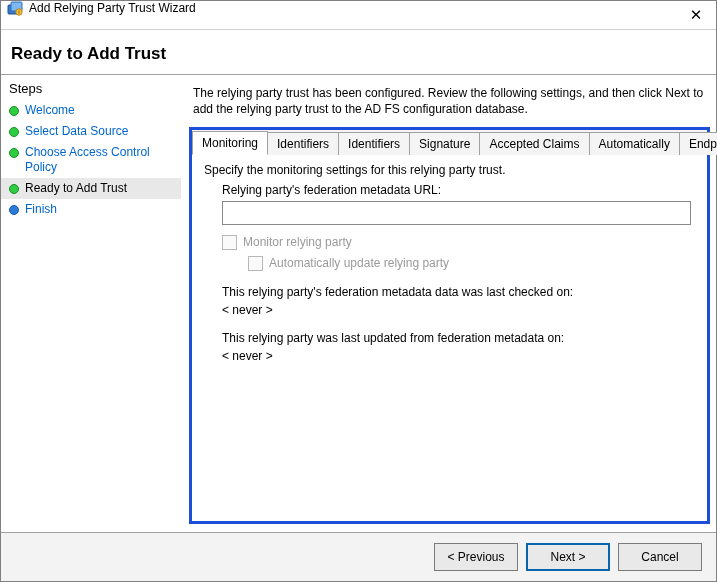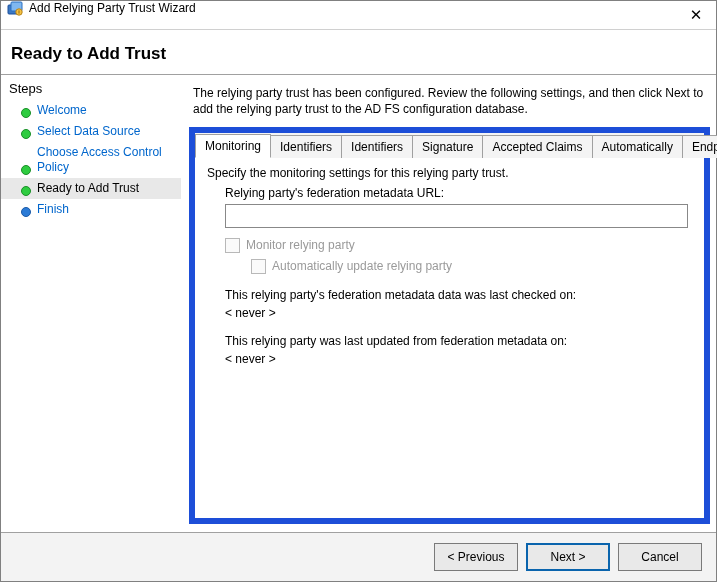--- a/index.html
+++ b/index.html
@@ -5,30 +5,30 @@
   html,body{margin:0;padding:0;font-family:"Segoe UI",Tahoma,sans-serif;font-size:12px;color:#000;background:#fff}
   .window{width:717px;height:582px;border:1px solid #808080;box-sizing:border-box;position:relative;display:flex;flex-direction:column;background:#fff}
   .titlebar{height:28px;display:flex;align-items:flex-start;padding:0 0 0 6px;border-bottom:1px solid #d0d0d0}
   .titlebar .icon{width:16px;height:16px;margin-right:6px;display:flex;align-items:center;justify-content:center}
   .titlebar .title{flex:1;font-size:12px}
   .titlebar .close{width:40px;height:28px;display:flex;align-items:center;justify-content:center;font-size:15px;font-family:Arial;cursor:default}
   .header{padding:14px 6px 10px 10px;font-size:17px;font-weight:bold}
   .body{flex:1;display:flex;border-top:1px solid #a0a0a0;min-height:0}
   .sidebar{width:180px;box-sizing:border-box;padding:6px 0 0 0;border-right:0px}
   .sidebar-title{font-weight:normal;padding:0 8px 4px 8px;font-size:13px}
-  .step{display:flex;align-items:flex-end;padding:3px 8px 3px 20px;color:#0066cc;line-height:15px}
+  .step{display:flex;align-items:flex-start;padding:3px 8px 3px 8px;color:#0066cc;line-height:15px}
   .step .bullet{width:8px;height:8px;border-radius:50%;margin:3px 6px 0 0;flex:none}
   .step.done .bullet{background:#2ecc40;border:1px solid #1a8f28}
   .step.pending .bullet{background:#2b7bd6;border:1px solid #1a5aa8}
   .step.current{background:#e8e8e8;color:#000}
   .step.current .bullet{background:#2ecc40;border:1px solid #1a8f28}
   .step.multi{white-space:normal}
   .content{flex:1;display:flex;flex-direction:column;padding:8px 6px 0 8px;min-width:0}
   .intro{padding:2px 4px 10px 4px;line-height:16px}
-  .tabpanel{flex:1;border:6px solid #1d4ed8;display:flex;flex-direction:column;min-height:0;background:#0ea5e9}
+  .tabpanel{flex:1;border:3px solid #1d4ed8;display:flex;flex-direction:column;min-height:0;background:#0ea5e9}
   .tabstrip{display:flex;align-items:flex-end;height:24px;position:relative;background:#f4f4f4;border-bottom:1px solid #a0a0a0}
   .tab{padding:4px 9px 4px 9px;font-size:12px;border:1px solid #a0a0a0;border-bottom:none;background:#f4f4f4;position:relative;top:1px;margin-right:-1px;white-space:nowrap;cursor:default}
   .tab.active{background:#fff;z-index:2;border-bottom:1px solid #fff}
   .tabcontent{flex:1;padding:8px 12px 0 12px;background:#fff;overflow:hidden}
   .tabdesc{margin-bottom:6px}
   .label{margin:4px 0 4px 18px}
   .urlbox{margin:0 4px 10px 18px;height:22px;border:1px solid #888;background:#fff}
   .cb{display:flex;margin:6px 0 6px 18px;color:#9a9a9a}
   .cb.indent{margin-left:44px}
   .cb .box{width:13px;height:13px;border:1px solid #b8b8b8;margin-right:6px;background:#fafafa}

